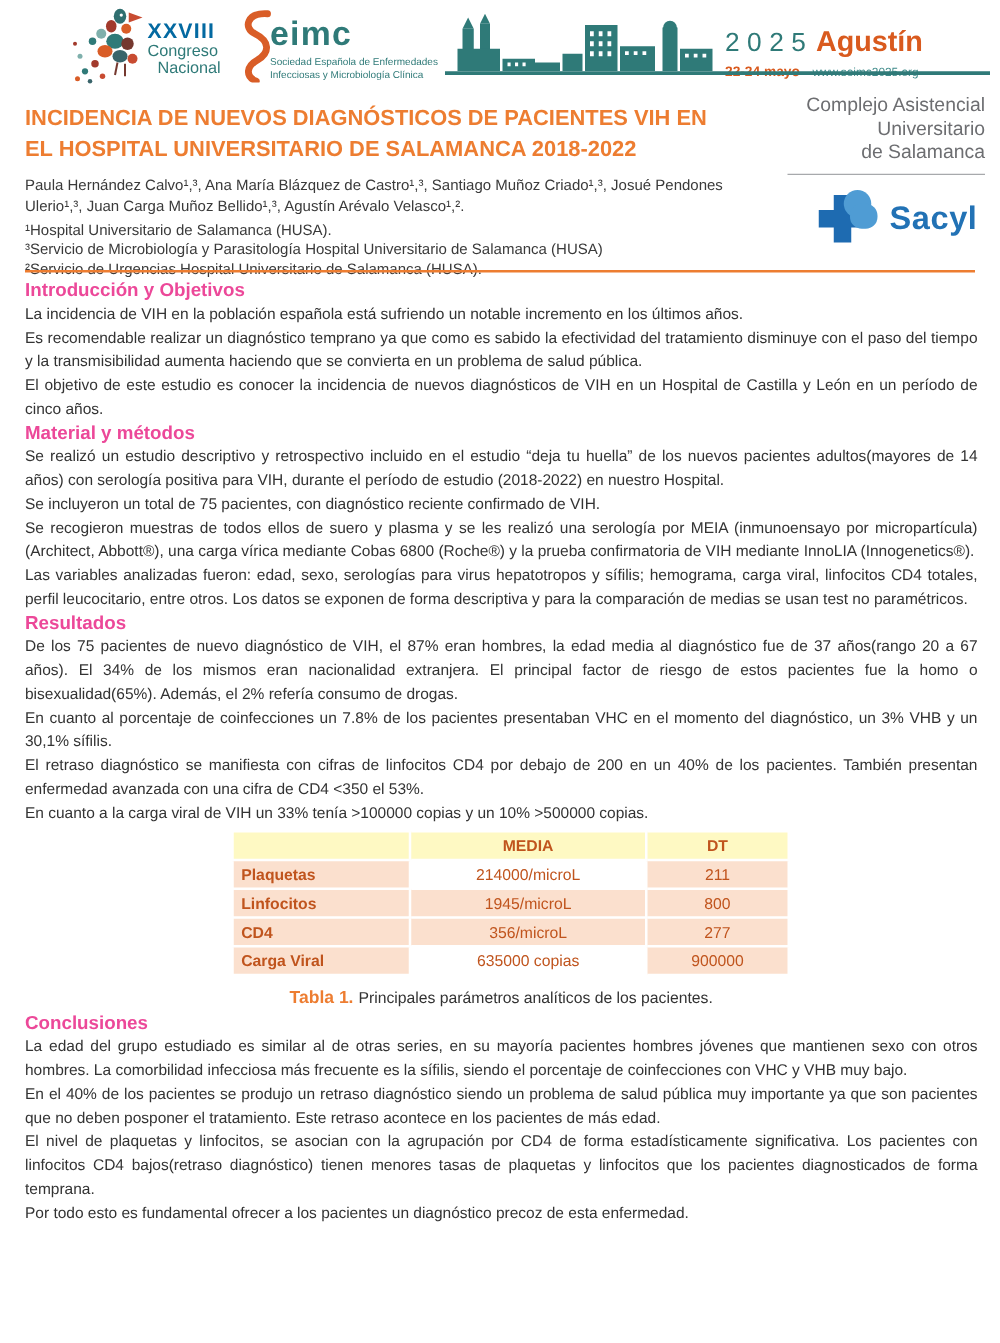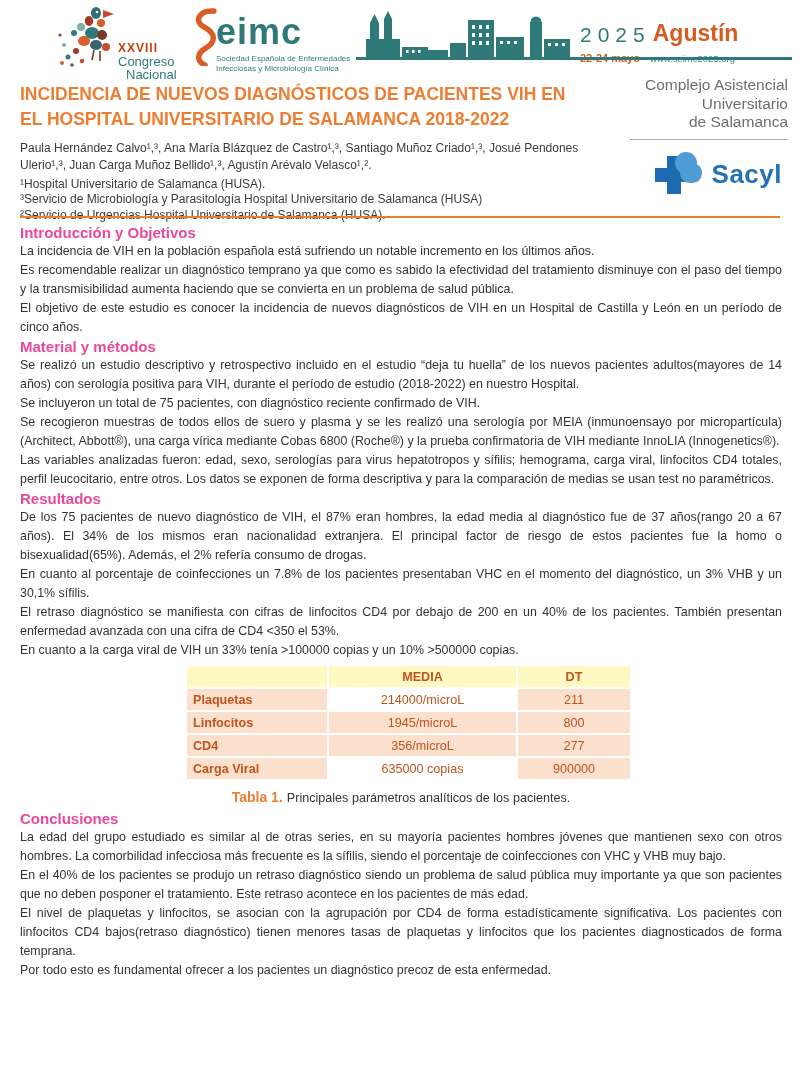--- a/index.html
+++ b/index.html
@@ -4,27 +4,27 @@
 <style>
   html,body{margin:0;padding:0;background:#fff;}
   .page{
     position:relative;width:800px;height:1074px;background:#fff;overflow:hidden;
     font-family:"Liberation Sans",sans-serif;color:#3a3a3a;
   }
   
   .banner{position:absolute;top:0;left:0;width:800px;height:72px;}
   .bird{position:absolute;left:56px;top:4px;width:80px;height:66px;}
   .congress-text{position:absolute;left:118px;top:16px;line-height:1.05;}
-  .congress-roman{color:#c2410c;font-weight:bold;font-size:12px;letter-spacing:1px;margin-top:26px;}
+  .congress-roman{color:#0369a1;font-weight:bold;font-size:17px;letter-spacing:1px;}
   .congress-line{color:#2f7a78;font-size:13px;}
   .congress-line.l2{padding-left:8px;}
   .seimc{position:absolute;left:186px;top:8px;display:flex;align-items:flex-start;}
   .seimc-s{width:34px;height:58px;}
   .seimc-txt{margin-left:-4px;}
-  .seimc-name{color:#2f7a78;font-weight:bold;font-size:36px;line-height:1;margin-top:6px;letter-spacing:1px;}
+  .seimc-name{color:#2f7a78;font-weight:bold;font-size:27px;line-height:1;margin-top:6px;letter-spacing:1px;}
   .seimc-sub{color:#2f7a78;font-size:8px;line-height:1.25;margin-top:4px;}
   .skyline{position:absolute;left:358px;top:7px;width:215px;height:50px;}
   .event-right{position:absolute;left:580px;top:20px;width:212px;}
   .event-year{color:#2f7a78;font-size:21px;letter-spacing:6px;vertical-align:bottom;}
   .event-city{color:#d95a1e;font-weight:bold;font-size:23px;margin-left:2px;vertical-align:bottom;}
   .event-sub{margin-top:1px;}
   .event-dates{color:#d95a1e;font-weight:bold;font-size:11px;}
   .event-url{color:#3f8b8a;font-size:9.5px;margin-left:10px;}
   .teal-line{position:absolute;left:356px;top:57px;width:436px;height:3px;background:#2f7a78;}
   

